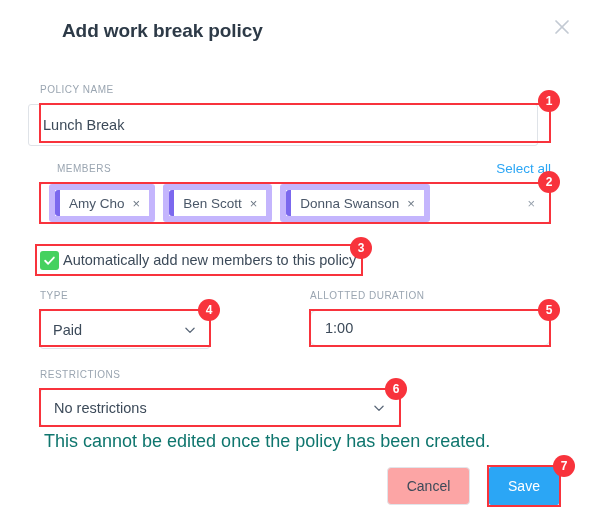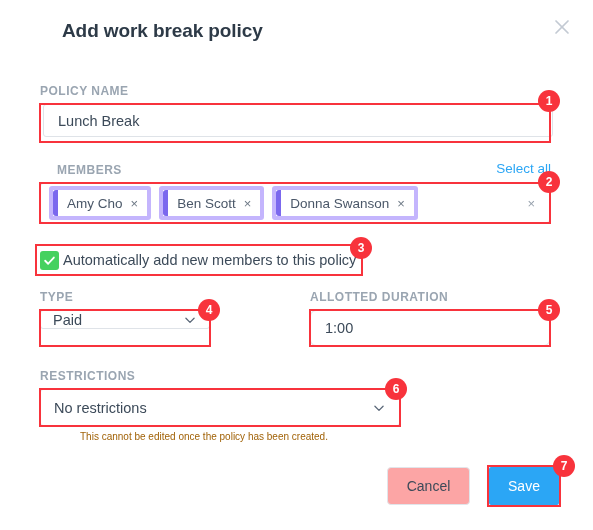--- a/index.html
+++ b/index.html
@@ -47,22 +47,22 @@
     top: 15px;
     width: 24px;
     height: 24px;
     cursor: pointer;
     color: #c3cad3;
   }
   .close-icon svg { display:block; }
 
   
   .field-label {
-    font-size: 12px;
-    font-weight: bold;
+    font-size: 10px;
+    font-weight: normal;
     color: #9aa5b1;
     letter-spacing: 0.5px;
     text-transform: uppercase;
   }
   .input-box {
     box-sizing: border-box;
     background: #ffffff;
     border: 1px solid #dfe3e8;
     border-radius: 3px;
     font-size: 14.5px;
@@ -93,22 +93,22 @@
     align-items: center;
     justify-content: center;
     z-index: 60;
     line-height: 1;
   }
 
   
   #lbl-policy-name { position:absolute; left:40px; top:84px; }
   #policy-name-input {
     position: absolute;
-    left: 43px; top: 104px;
-    width: 510px; height: 33px;
+    left: 28px; top: 104px;
+    width: 510px; height: 42px;
     padding: 4px 14px;
   }
 
   
   #lbl-members { position:absolute; left:40px; top:163px;padding-left:17px; }
   #select-all {
     position: absolute;
     right: 42px; top: 161px;
     font-size: 13.5px;
     color: #2ba6f5;
@@ -120,21 +120,21 @@
     width: 510px; height: 40px;
     padding: 0 8px;
     gap: 8px;
   }
   .chip {
     position: relative;
     display: flex;
     align-items: center;
     height: 26px;
     background: #ffffff;
-    border: 4px solid #c4b5fd;
+    border: 6px solid #c4b5fd;
     border-radius: 3px;
     padding: 0 9px 0 14px;
     font-size: 13.5px;
     color: #4a5768;
     white-space: nowrap;
   }
   .chip::before {
     content: "";
     position: absolute;
     left: 0; top: 0;
@@ -182,21 +182,21 @@
     margin-left: 4px;
     font-size: 14.5px;
     color: #3c4a59;
   }
 
   
   #lbl-type { position:absolute; left:40px; top:290px; }
   #type-select {
     position: absolute;
     left: 40px; top: 310px;
-    width: 170px; height: 19px;
+    width: 170px; height: 39px;
     padding: 0 12px;
     justify-content: space-between;
     cursor: pointer;
   }
   #lbl-duration { position:absolute; left:310px; top:290px; }
   #duration-input {
     position: absolute;
     left: 310px; top: 310px;
     width: 240px; height: 36px;
     padding: 0 14px;
@@ -214,23 +214,22 @@
     position: absolute;
     left: 40px; top: 389px;
     width: 360px; height: 37px;
     padding: 0 13px;
     justify-content: space-between;
     cursor: pointer;
   }
   #restrictions-help {
     position: absolute;
     left: 44px; top: 431px;
-    font-size: 10px;
-    color: #a16207;
-    margin-left: 36px;
+    font-size: 18px;
+    color: #0f766e;
   }
 
   
   #cancel-button {
     position: absolute;
     left: 387px; top: 467px;
     width: 83px; height: 38px;
     background: #fca5a5;
     border: 1px solid #e1e5ea;
     border-radius: 4px;

